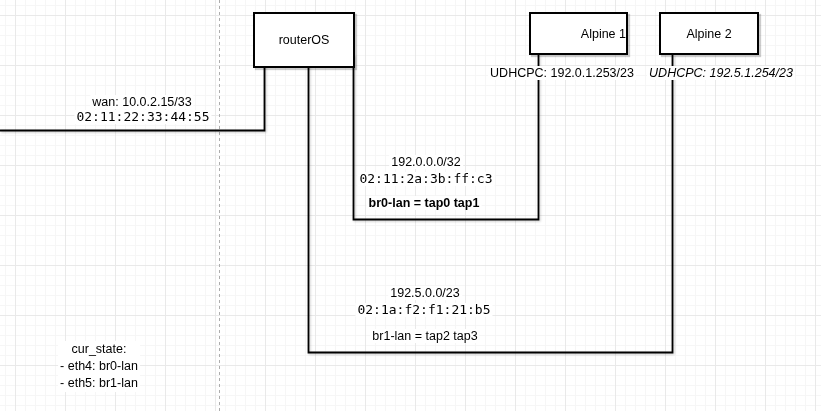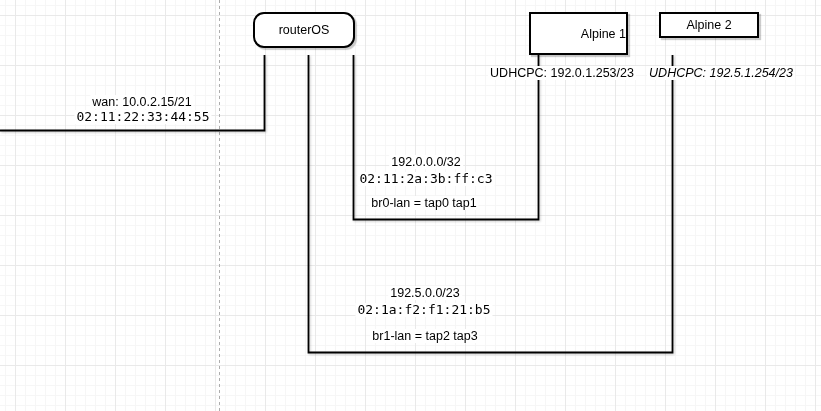--- a/index.html
+++ b/index.html
@@ -84,38 +84,43 @@
 
 <div class="canvas">
 
   <svg class="wires" width="821" height="411" viewBox="0 0 821 411">
     <path class="divider" d="M 219.5 0 L 219.5 411"></path>
     <path class="connector" d="M 264.5 55 L 264.5 130.5 L 0 130.5"></path>
     <path class="connector" d="M 353.5 55 L 353.5 219.5 L 538.5 219.5 L 538.5 55"></path>
     <path class="connector" d="M 308.5 55 L 308.5 352.5 L 672.5 352.5 L 672.5 55"></path>
   </svg>
 
-  <div class="node" style="left:253px; top:12px; width:102px; height:36px;border-radius:11px;">
+  <div class="node" style="left:253px; top:12px; width:102px; height:56px;">
     <span>routerOS</span>
   </div>
   <div class="node" style="left:529px; top:12px; width:99px; height:43px;justify-content:flex-end;">
     <span>Alpine 1</span>
   </div>
-  <div class="node" style="left:659px; top:12px; width:100px; height:26px;">
+  <div class="node" style="left:659px; top:12px; width:100px; height:43px;">
     <span>Alpine 2</span>
   </div>
 
   <div class="lbl" style="left:562px; top:73px;">UDHCPC: 192.0.1.253/23</div>
   <div class="lbl" style="left:721px; top:73px;font-style:italic;">UDHCPC: 192.5.1.254/23</div>
 
-  <div class="lbl" style="left:142px; top:102px;">wan: 10.0.2.15/21</div>
+  <div class="lbl" style="left:142px; top:102px;">wan: 10.0.2.15/33</div>
   <div class="lbl mono" style="left:143px; top:117px;">02:11:22:33:44:55</div>
 
   <div class="lbl" style="left:426px; top:162px;">192.0.0.0/32</div>
   <div class="lbl mono" style="left:426px; top:179px;">02:11:2a:3b:ff:c3</div>
-  <div class="lbl" style="left:424px; top:203px;">br0-lan = tap0 tap1</div>
+  <div class="lbl" style="left:424px; top:203px;font-weight:bold;">br0-lan = tap0 tap1</div>
 
   <div class="lbl" style="left:425px; top:293px;text-align:center;">192.5.0.0/23</div>
   <div class="lbl mono" style="left:424px; top:310px;">02:1a:f2:f1:21:b5</div>
   <div class="lbl" style="left:425px; top:336px;">br1-lan = tap2 tap3</div>
 
+  <div class="curstate">
+    <div>cur_state:</div>
+    <div>- eth4: br0-lan</div>
+    <div>- eth5: br1-lan</div>
+  </div>
 
 </div>
 
 </body></html>

